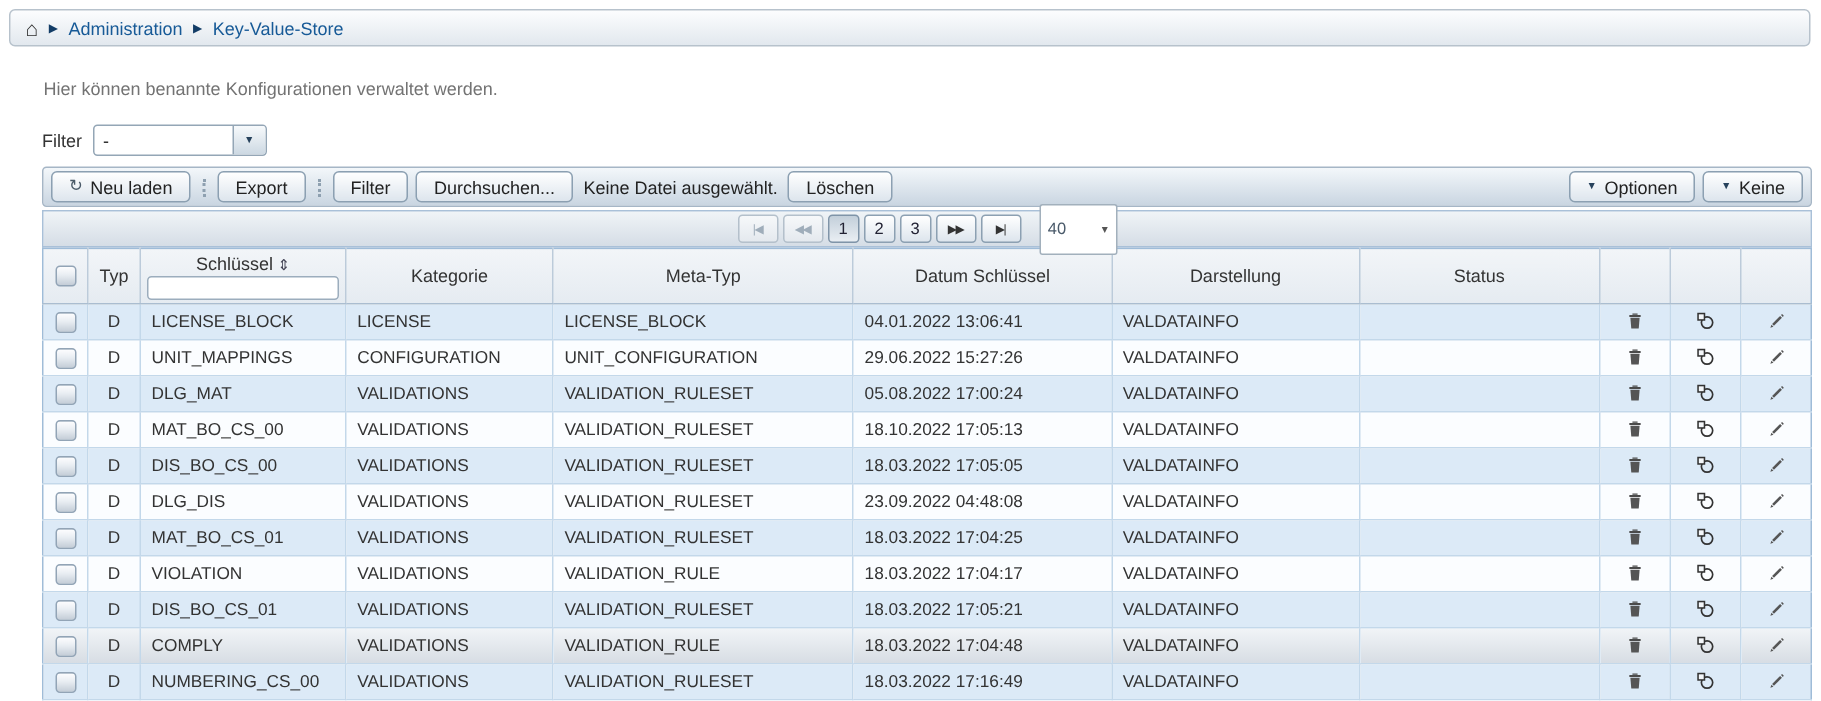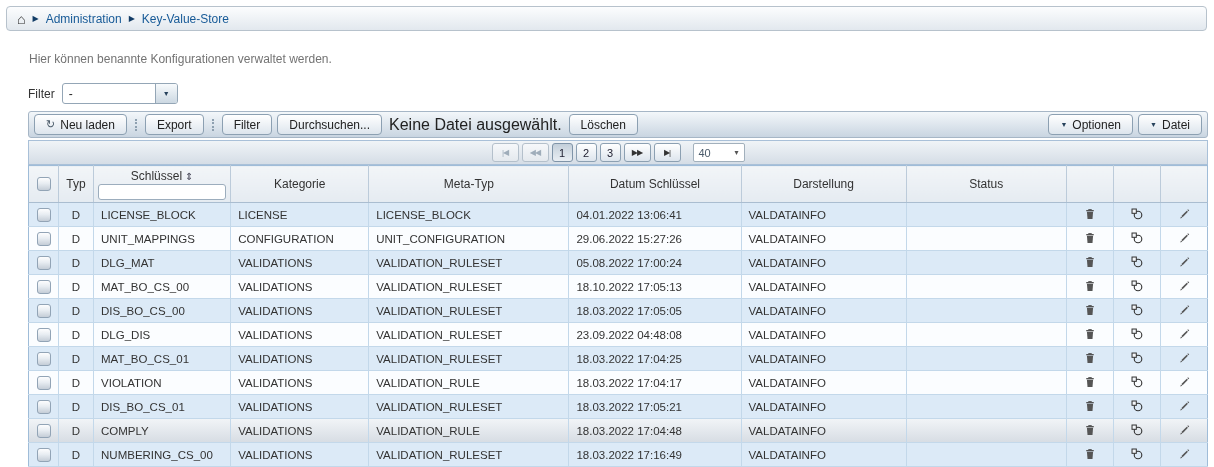--- a/index.html
+++ b/index.html
@@ -48,21 +48,21 @@
   }
   .btn{
     height:21px;padding:0 11px;border:1px solid #8ca0b2;border-radius:4px;
     background:linear-gradient(#ffffff,#dde5ed);
     font-family:inherit;font-size:12px;color:#222;
     display:inline-flex;align-items:center;gap:5px;cursor:pointer;white-space:nowrap;
   }
   .btn .mini-icon{font-size:11px;color:#4a5a68;line-height:1;}
   .btn .dd-icon{font-size:7px;color:#27425c;line-height:1;}
   .tsep{width:0;height:12px;border-left:2px dotted #8ea0b0;margin:0 3px;}
-  .nofile{color:#222;font-size:16px;padding:0 2px;}
+  .nofile{color:#222;font-size:12px;padding:0 2px;}
   .tb-spacer{flex:1;}
   
   .pager{
     margin:2px 0 0 28px;width:1180px;height:25px;
     border:1px solid #a9c0d8;
     background:linear-gradient(#f0f4f7,#d5dde6);
     display:flex;align-items:center;justify-content:center;gap:3px;
   }
   .pg-btn{
     height:19px;min-width:27px;padding:0 4px;border:1px solid #8ca0b2;border-radius:3px;
@@ -71,21 +71,21 @@
     cursor:pointer;letter-spacing:-1px;
   }
   .pg-btn.disabled{border-color:#b4c0cb;background:linear-gradient(#f6f8fa,#e4e9ee);color:#9fadba;cursor:default;}
   .pg-num{
     height:19px;min-width:21px;padding:0 3px;border:1px solid #8ca0b2;border-radius:3px;
     background:linear-gradient(#ffffff,#dde5ed);
     font-size:11px;color:#223;display:inline-flex;align-items:center;justify-content:center;cursor:pointer;
   }
   .pg-num.active{background:linear-gradient(#c3cfda,#e9eef3);border-color:#7f94a8;}
   .pg-size{
-    margin-left:9px;width:52px;height:19px;border:1px solid #a2b0bc;border-radius:2px;background:#fff;
+    margin-left:9px;width:52px;height:34px;border:1px solid #a2b0bc;border-radius:2px;background:#fff;
     display:inline-flex;align-items:center;justify-content:space-between;padding:0 5px;
     font-size:11px;color:#4a5a6a;cursor:pointer;
   }
   .pg-size .chev{font-size:8px;color:#555;}
   
   table.grid{
     margin:0 0 0 28px;width:1180px;border-collapse:collapse;table-layout:fixed;
     border:1px solid var(--table-border);font-size:11.5px;
   }
   table.grid col.c-cb{width:30px;} table.grid col.c-typ{width:35px;}
@@ -155,21 +155,21 @@
   <button class="btn">Durchsuchen...</button>
   <span class="nofile">Keine Datei ausgewählt.</span>
   <button class="btn">Löschen</button>
   <span class="tb-spacer"></span>
   <button class="btn">
     <span class="dd-icon">▼</span>
     <span>Optionen</span>
   </button>
   <button class="btn">
     <span class="dd-icon">▼</span>
-    <span>Datei</span>
+    <span>Keine</span>
   </button>
 </div>
 
 <div class="pager">
   <span class="pg-btn disabled">|◀</span>
   <span class="pg-btn disabled">◀◀</span>
   <span class="pg-num active">1</span>
   <span class="pg-num">2</span>
   <span class="pg-num">3</span>
   <span class="pg-btn">▶▶</span>

